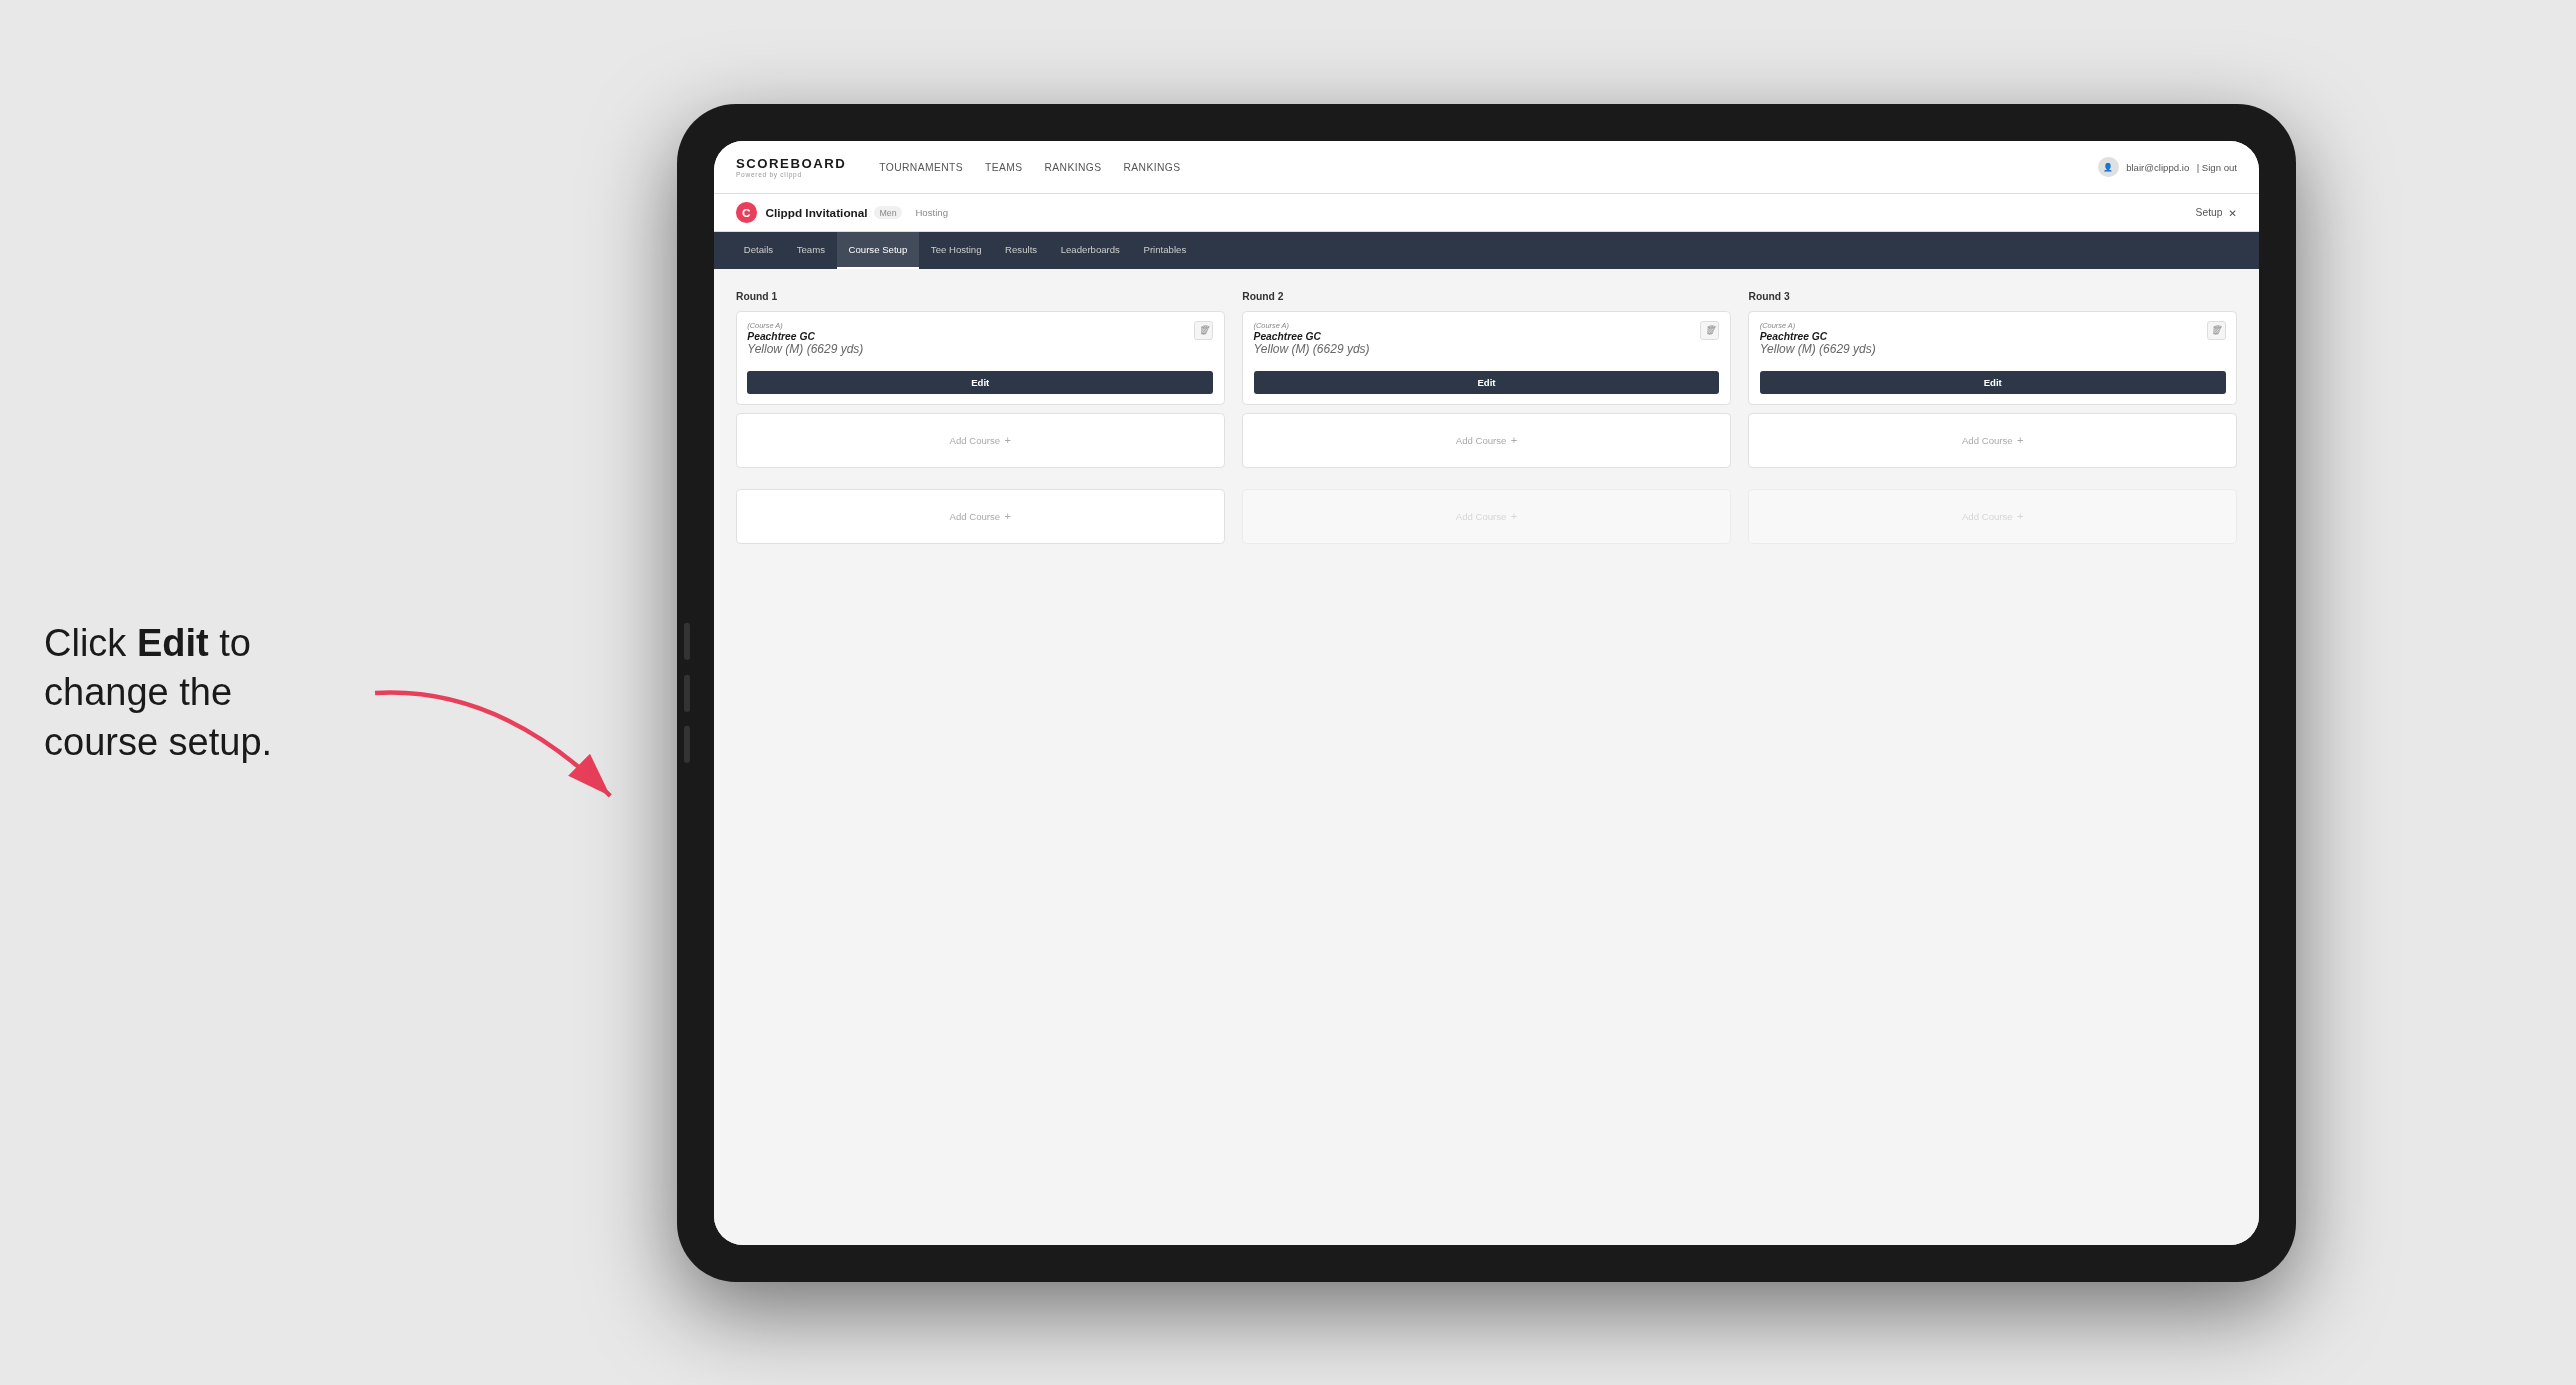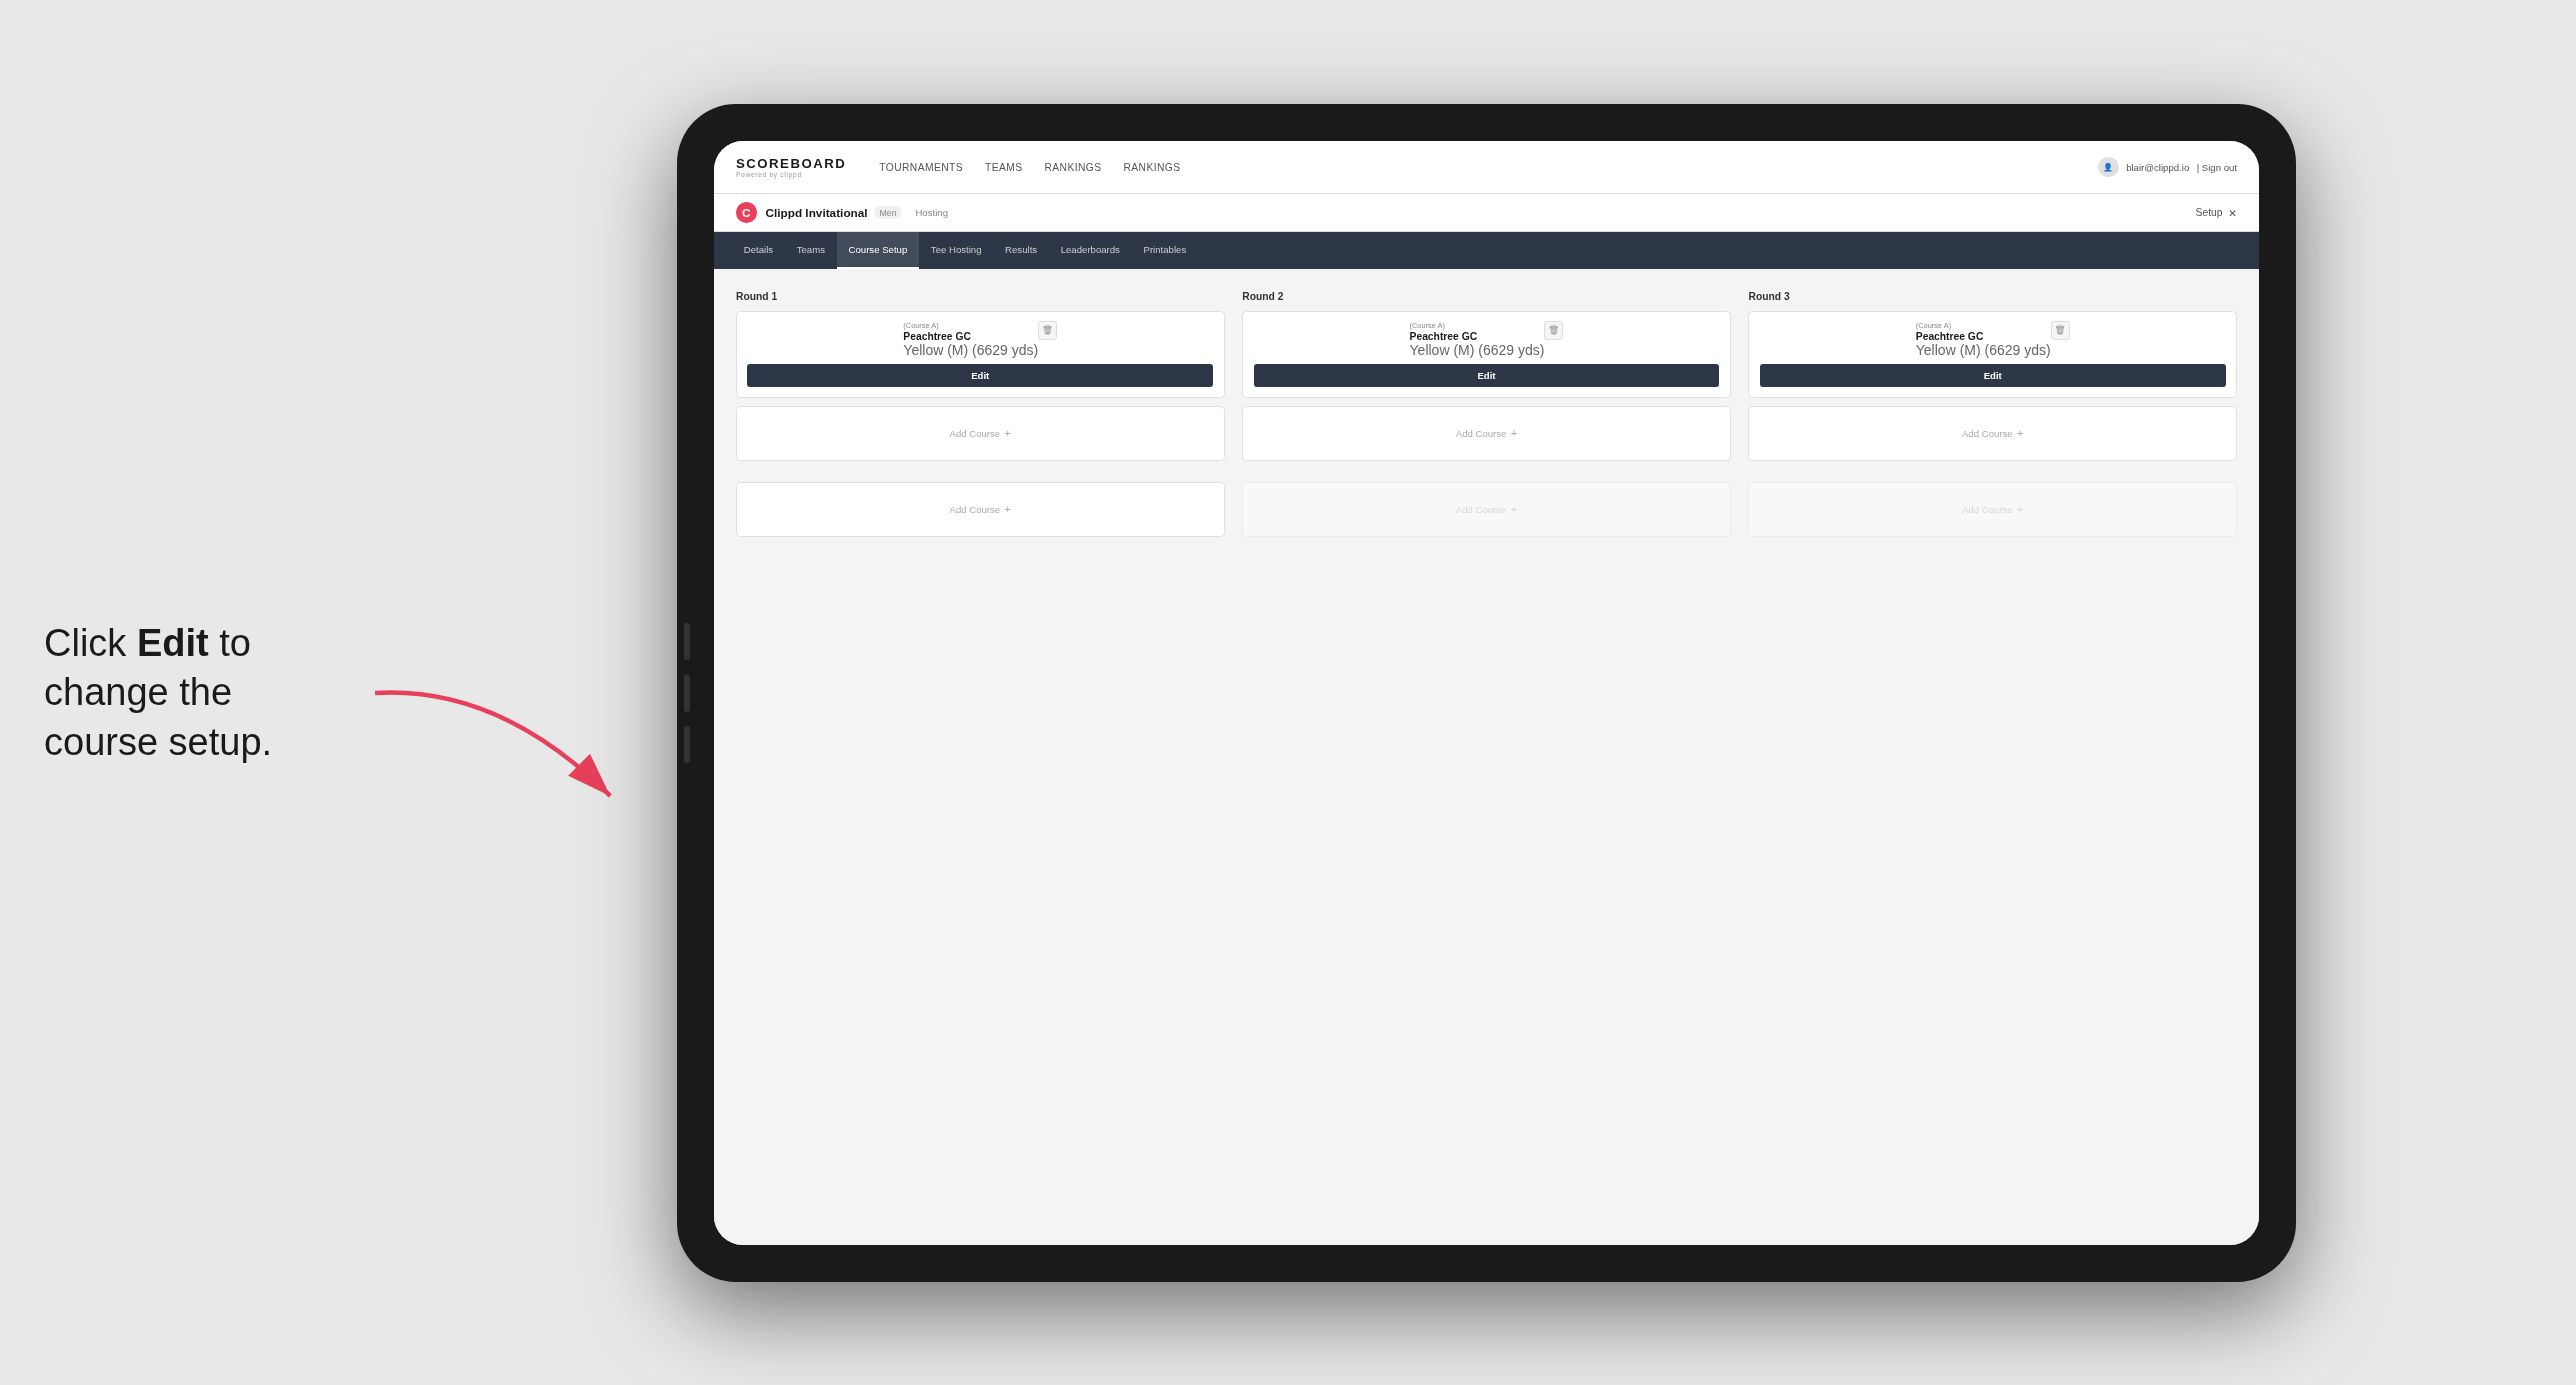--- a/index.html
+++ b/index.html
@@ -237,37 +237,38 @@
     .course-card {
       background: #fff;
       border: 0.7px solid #e0e0e0;
       border-radius: 4.4px;
       margin-bottom: 7.4px;
       overflow: hidden;
     }
     .course-card-header {
       padding: 8.8px 10.3px 0 10.3px;
       display: flex;
-      justify-content: center;
+      justify-content: space-between;
       align-items: flex-start;
+      font-style: italic;
     }
     .course-label-tag {
       font-size: 7.4px;
       color: #888;
       margin-bottom: 1.5px;
     }
     .course-name {
       font-size: 10.3px;
       font-weight: 700;
       color: #1a1a1a;
     }
     .course-detail {
-      font-size: 14px;
+      font-size: 12px;
       color: #666;
-      margin-bottom: 6px;
+      margin-bottom: 15px;
     }
     .trash-icon-btn {
       width: 19px;
       height: 19px;
       background: #f5f5f5;
       border: 0.7px solid #ddd;
       border-radius: 2.9px;
       display: flex;
       align-items: center;
       justify-content: center;

